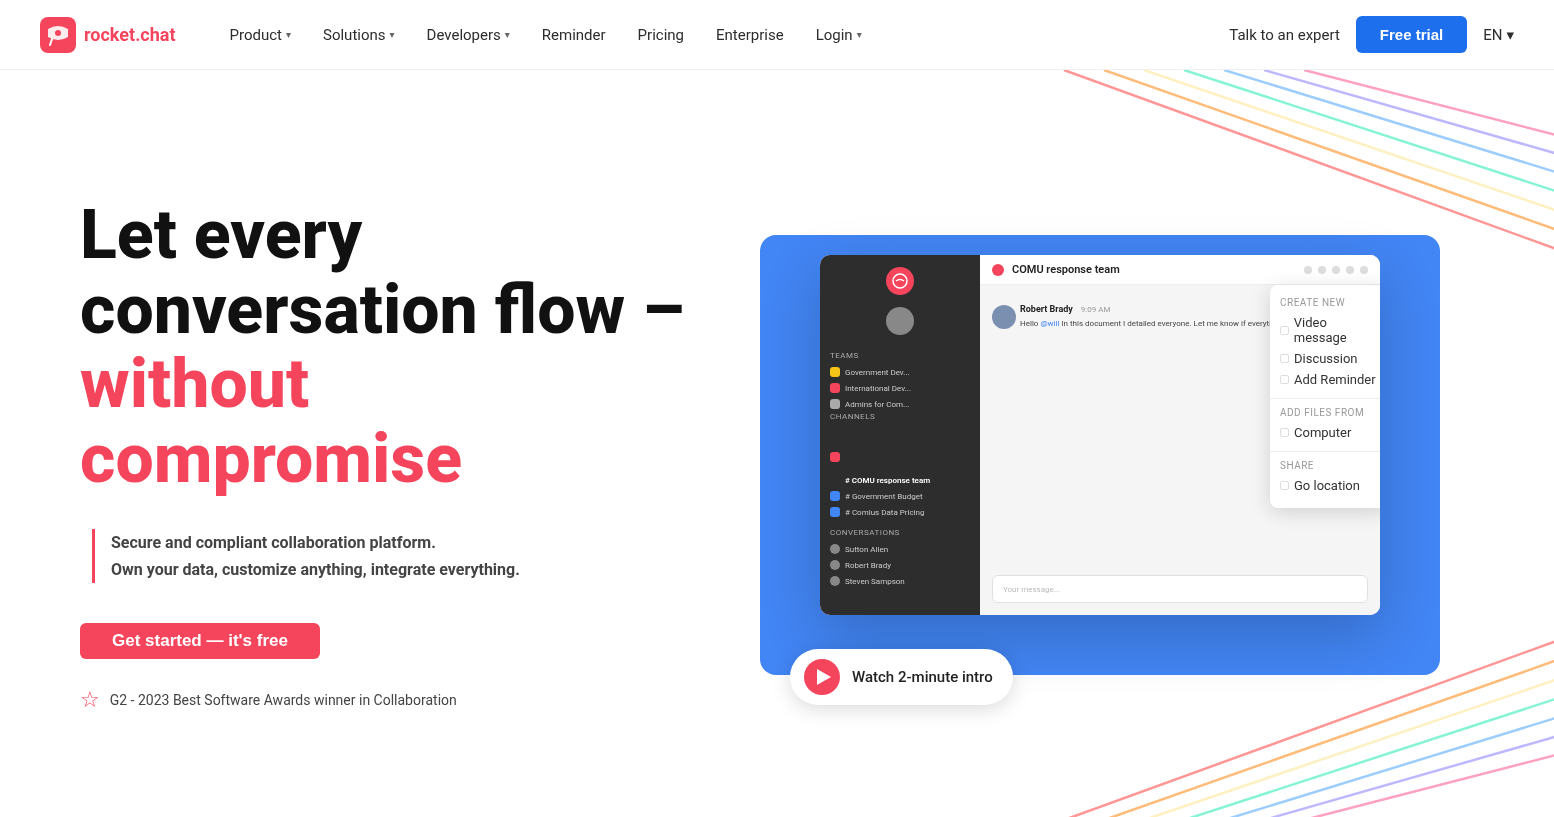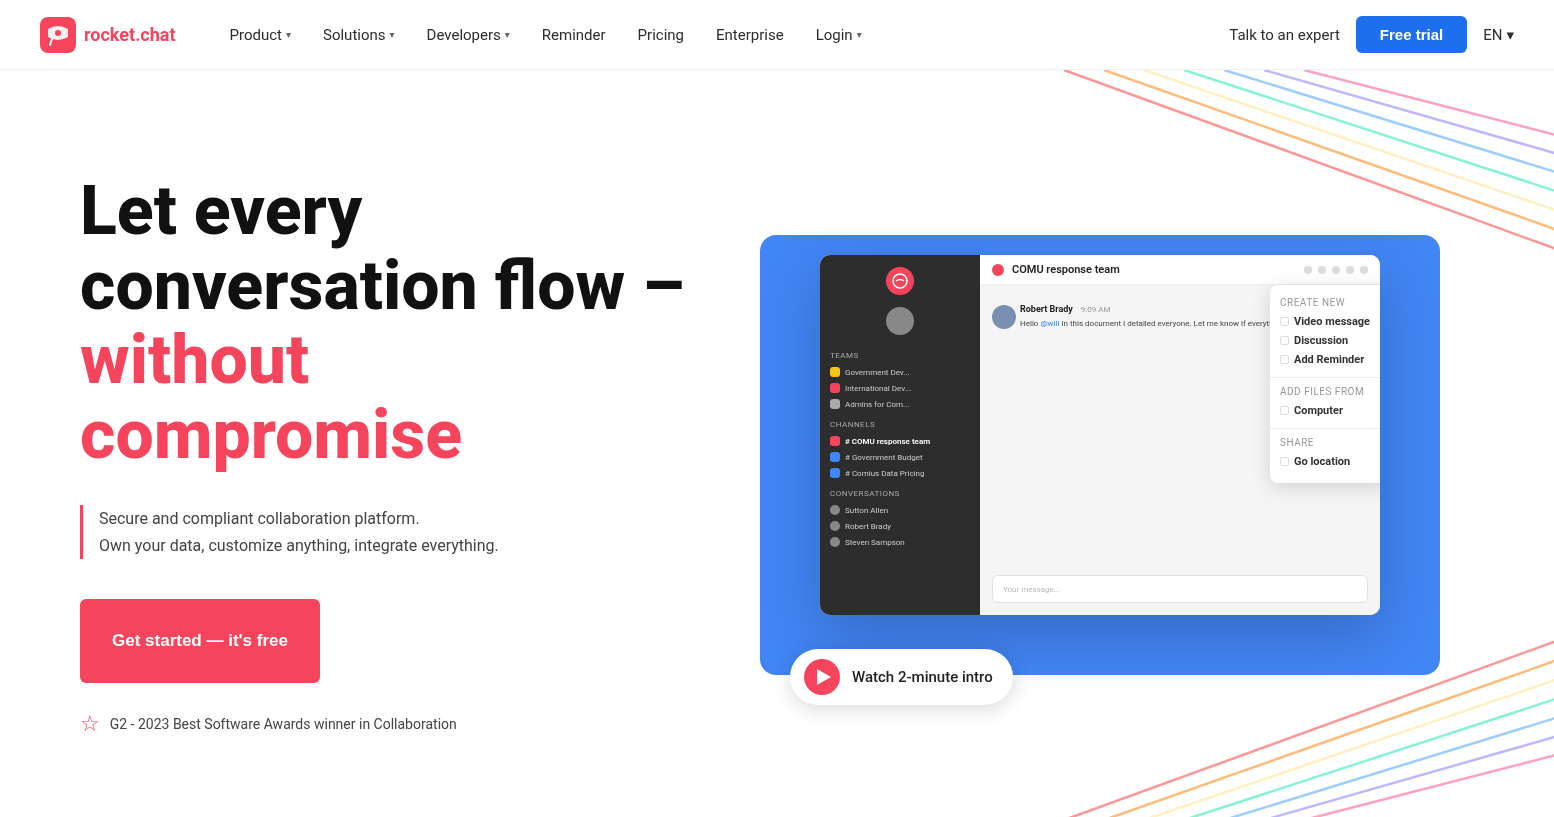--- a/index.html
+++ b/index.html
@@ -112,31 +112,32 @@
     }
     .hero-title-highlight {
       color: #f5455c;
       font-size: 68px;
       font-weight: 800;
       line-height: 1.1;
     }
     .hero-subtitle {
       border-left: 3px solid #f5455c;
       padding-left: 16px;
-      margin: 32px 0 40px 0;
+      margin: 32px 0 40px 12px;
       font-size: 16px;
       color: #444;
       line-height: 1.7;
+      font-weight: bold;
     }
     .cta-btn {
       background: #f5455c;
       color: #fff;
       border: none;
       border-radius: 6px;
-      padding: 32px 32px;
+      padding: 8px 32px;
       font-size: 17px;
       font-weight: 700;
       cursor: pointer;
       display: inline-block;
       margin-bottom: 28px;
     }
     .award-badge {
       display: flex;
       align-items: center;
       gap: 10px;
@@ -222,21 +223,21 @@
       border-radius: 3px;
       flex-shrink: 0;
     }
     .sidebar-item-label {
       font-size: 8px;
       color: #ccc;
       white-space: nowrap;
       overflow: hidden;
       text-overflow: ellipsis;
     }
-    .sidebar-item-row.active .sidebar-item-label { color: #fff; font-weight: 600; }
+    .sidebar-item-row.active .sidebar-item-label { color: #fff; font-weight: 600; margin-top: 48px; }
     .app-main {
       flex: 1;
       background: #f5f5f5;
       display: flex;
       flex-direction: column;
     }
     .app-main-header {
       background: #fff;
       padding: 8px 12px;
       display: flex;
@@ -349,23 +350,22 @@
       gap: 5px;
       padding: 3px 0;
     }
     .popup-checkbox {
       width: 9px;
       height: 9px;
       border: 1px solid #ddd;
       border-radius: 2px;
     }
     .popup-item-label {
-      font-size: 11px;
+      font-size: 13px;
       color: #333;
-      font-weight: bold;
     }
     .popup-divider {
       height: 1px;
       background: #eee;
       margin: 4px 0;
     }
 
     
     .video-intro-btn {
       position: absolute;
@@ -535,21 +535,21 @@
             </div>
             <div class="sidebar-item-row">
               <div class="sidebar-item-dot" style="background:#f5455c"></div>
               <span class="sidebar-item-label">International Dev...</span>
             </div>
             <div class="sidebar-item-row">
               <div class="sidebar-item-dot" style="background:#aaa"></div>
               <span class="sidebar-item-label">Admins for Com...</span>
             </div>
 
-            <div class="sidebar-section-title" style="margin-top:8px">Channels</div>
+            <div class="sidebar-section-title" style="">Channels</div>
             <div class="sidebar-item-row active">
               <div class="sidebar-item-dot" style="background:#f5455c"></div>
               <span class="sidebar-item-label" style="color:#fff;font-weight:600"># COMU response team</span>
             </div>
             <div class="sidebar-item-row">
               <div class="sidebar-item-dot" style="background:#4285f4"></div>
               <span class="sidebar-item-label"># Government Budget</span>
             </div>
             <div class="sidebar-item-row">
               <div class="sidebar-item-dot" style="background:#4285f4"></div>

